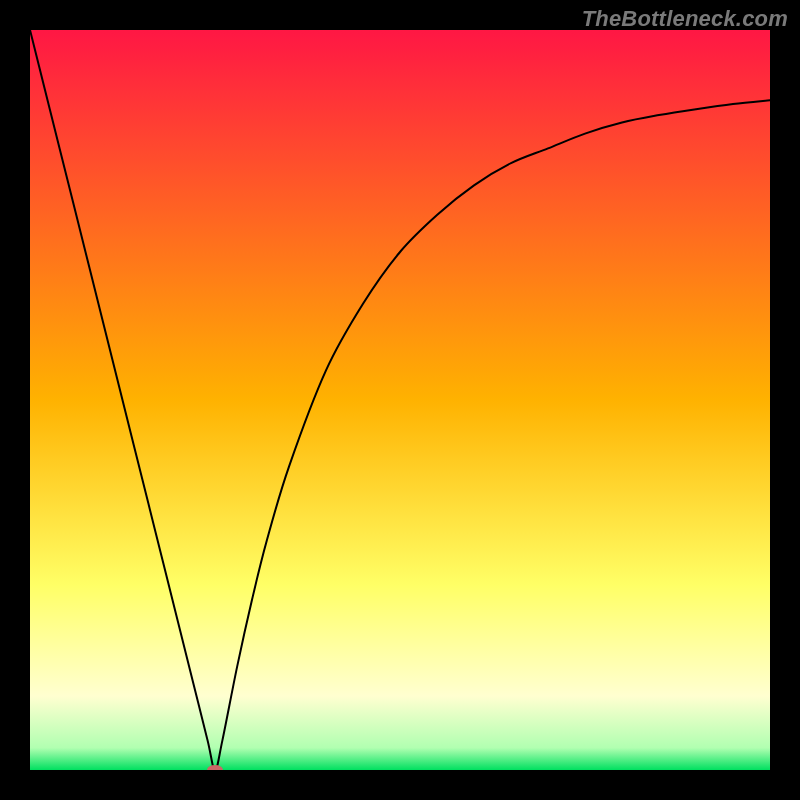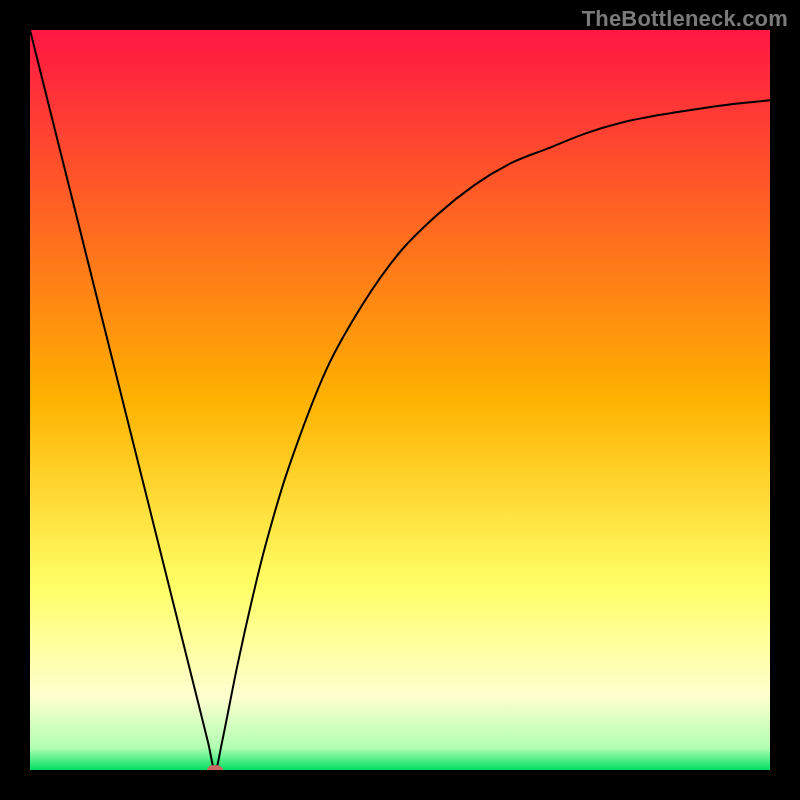--- a/index.html
+++ b/index.html
@@ -25,20 +25,21 @@
   }
   .watermark {
     position: absolute;
     top: 6px;
     right: 12px;
     font-family: Arial, Helvetica, sans-serif;
     font-size: 22px;
     font-weight: 600;
     color: #7a7a7a;
     letter-spacing: 0.2px;
+    font-style: italic;
   }
 </style>
 </head>
 <body>
 
 <div class="frame">
   <div class="plot-area">
     <svg id="chart-svg" width="740" height="740" viewBox="0 0 740 740">
         <defs>
           <linearGradient id="bg-grad" x1="0" y1="0" x2="0" y2="1">

